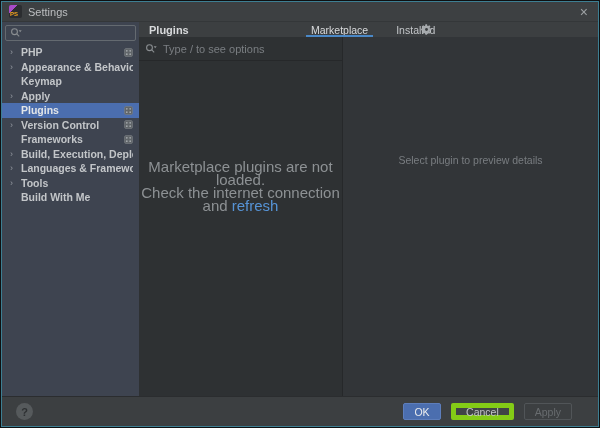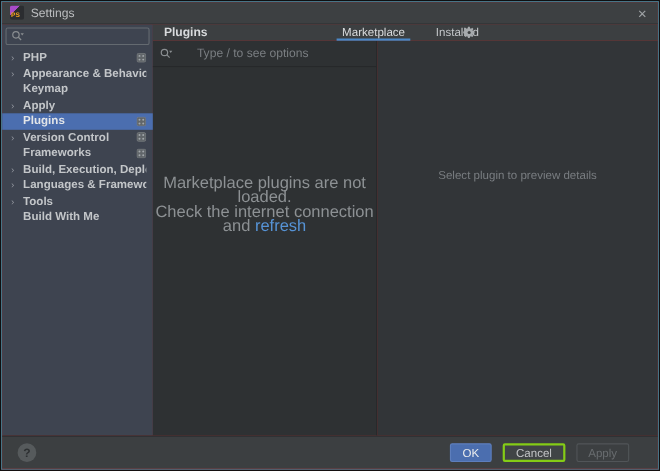--- a/index.html
+++ b/index.html
@@ -49,42 +49,42 @@
   .tab.active::after{ content:""; position:absolute; left:0; right:0; bottom:0;
     height:2px; background:#4a88c7; }
   .tab + .tab{ margin-left:18px; }
   .gear-btn{ position:absolute; left:281px; top:1px; cursor:default; }
 
   
   .content{ flex:1; display:flex; min-height:0; }
   .list-panel{ width:204px; flex:0 0 auto; background:#2e3133; border-right:1px solid #26282a;
     display:flex; flex-direction:column; }
   .list-search{ height:24px; flex:0 0 auto; border-bottom:1px solid #26282a;
-    display:flex; align-items:center; padding:0 6px;gap:16px; }
+    display:flex; align-items:center; padding:0 6px; }
   .list-search input{ flex:1; min-width:0; background:transparent; border:none; outline:none;
     color:#ccced0; font-size:11px; font-family:inherit; padding-left:6px;}
   .list-search input::placeholder{ color:#7a7e82; opacity:1; }
   .list-empty{ padding-top:99px; text-align:center; font-size:15px; color:#8d9194;
     line-height:13px; }
   .link{ color:#5693d6; cursor:pointer; }
   .details-panel{ flex:1; background:#323538; padding-top:113px; text-align:center; }
   .details-placeholder{ font-size:10.5px; color:#797d81; }
 
   
   .footer{ height:30px; flex:0 0 auto; background:#3c3f41; border-top:1px solid #2b2d2f;
     display:flex; align-items:center; padding:0 26px 0 14px; }
   .help-btn{ width:17px; height:17px; border-radius:50%; background:#565a5c; color:#2d3032;
     font-size:11px; font-weight:bold; display:flex; align-items:center; justify-content:center;
     cursor:default; }
   .spacer{ flex:1; }
   .btn{ height:17px; min-width:38px; padding:0 10px; margin-left:10px; font-size:10.5px;
     font-family:inherit; display:flex; align-items:center; justify-content:center;
     border-radius:2px; cursor:default; }
   .btn-ok{ background:#4b6eaf; border:1px solid #5d7ebc; color:#e9ebed; }
-  .btn-cancel{ background:#404446; border:2px solid #84cc16; color:#c2c4c6; }
+  .btn-cancel{ background:#404446; border:5px solid #84cc16; color:#c2c4c6; }
   .btn-apply{ background:#3c3f41; border:1px solid #515558; color:#686c6f; }
 
   svg{ display:block; }
 </style>
 </head>
 <body>
 
 <div class="window">
 
   <div class="titlebar">

